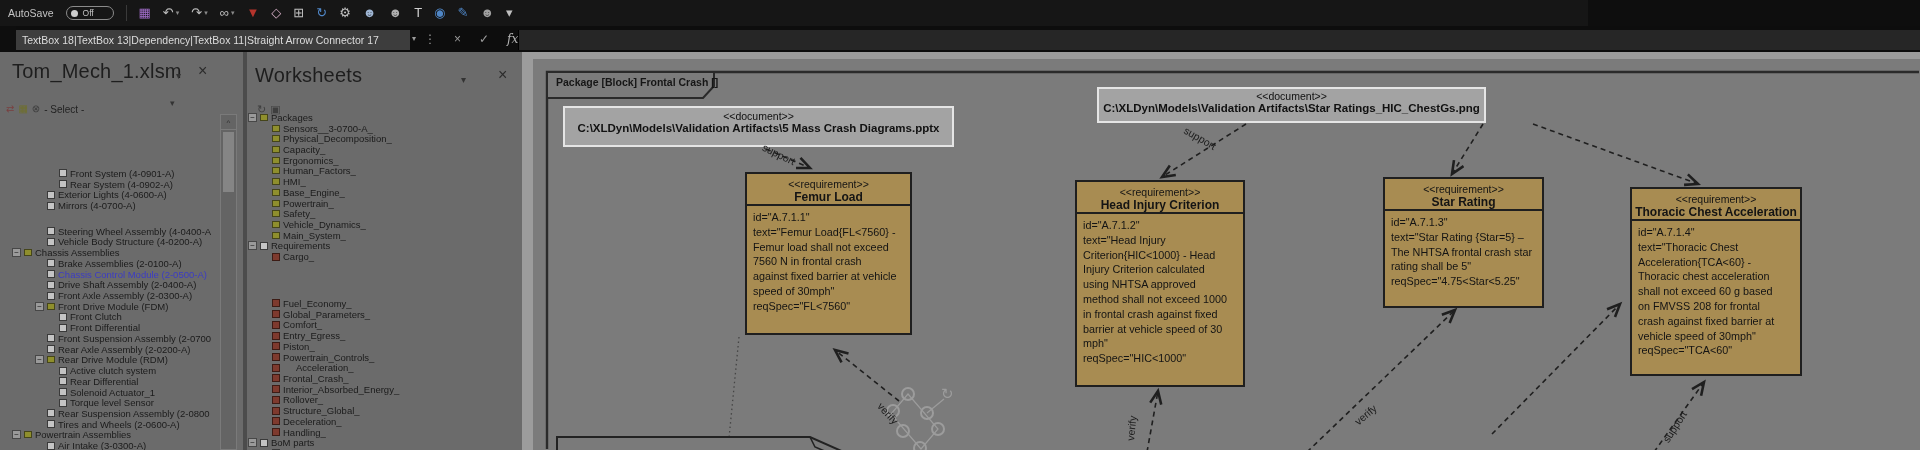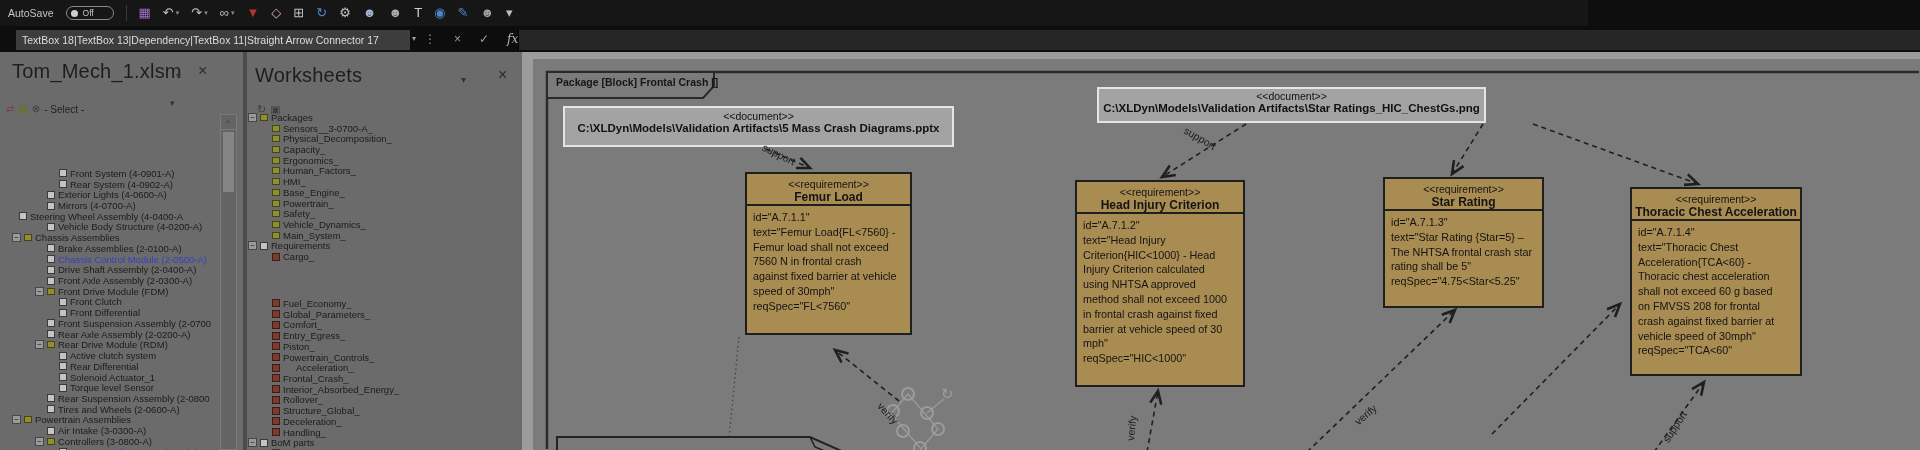--- a/index.html
+++ b/index.html
@@ -152,21 +152,21 @@
             <span class="lbl">Rear System (4-0902-A)</span>
           </div>
           <div class="trow" style="padding-left: 47px;">
             <span class="ico leaf"></span>
             <span class="lbl">Exterior Lights (4-0600-A)</span>
           </div>
           <div class="trow" style="padding-left: 47px;">
             <span class="ico leaf"></span>
             <span class="lbl">Mirrors (4-0700-A)</span>
           </div>
-          <div class="trow" style="padding-left: 19px;">
+          <div class="trow" style="padding-left: 47px; margin-top: 15px;">
             <span class="ico leaf"></span>
             <span class="lbl">Steering Wheel Assembly (4-0400-A</span>
           </div>
           <div class="trow" style="padding-left: 47px;">
             <span class="ico leaf"></span>
             <span class="lbl">Vehicle Body Structure (4-0200-A)</span>
           </div>
           <div class="trow" style="padding-left: 12px;">
             <span class="exp">−</span>
             <span class="ico folder"></span>

